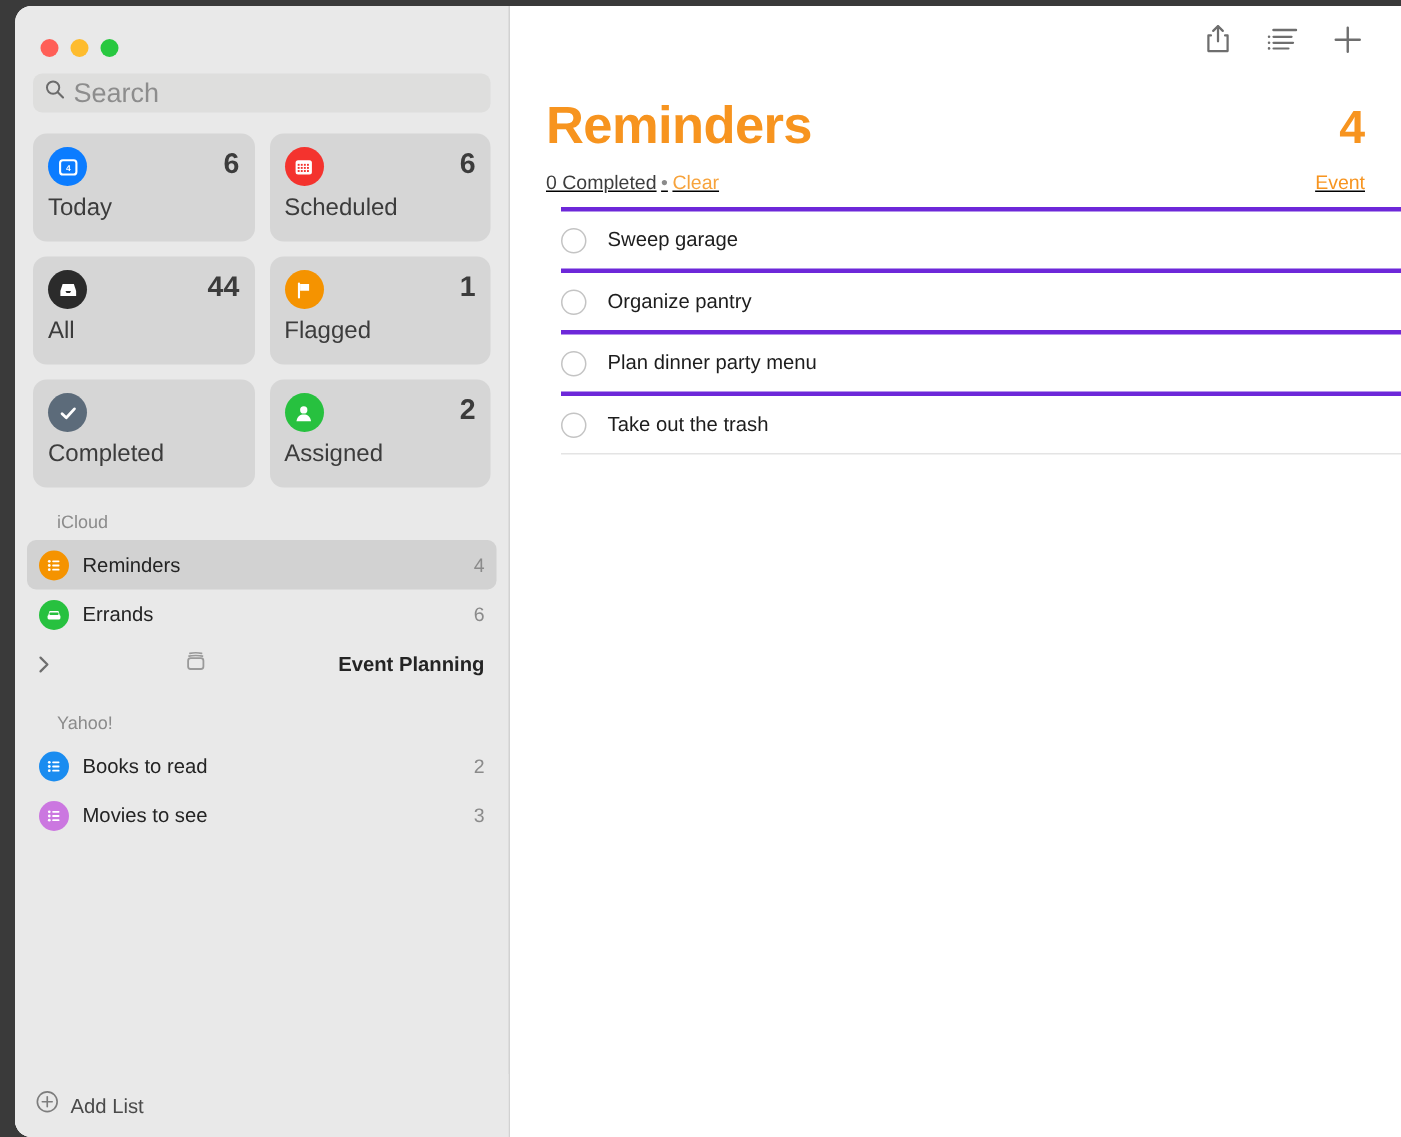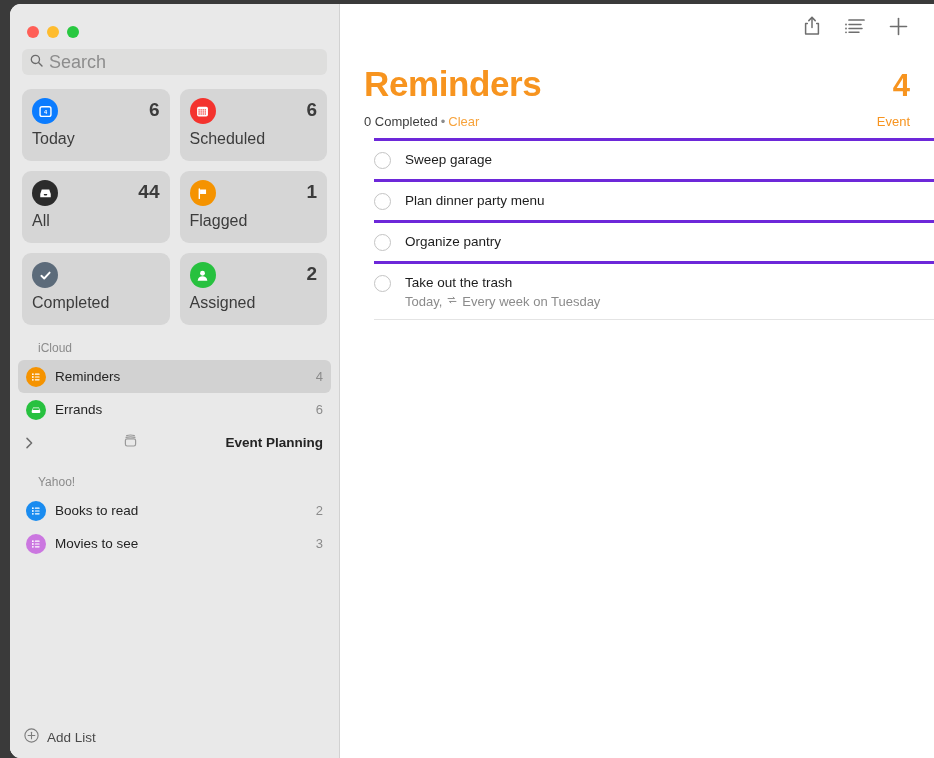--- a/index.html
+++ b/index.html
@@ -107,20 +107,21 @@
   #title-row {
     display:flex; align-items:baseline; justify-content:space-between;
     padding:16px 24px 0 24px;
   }
   #list-title { font-size:35px; font-weight:700; color:#f7941f; letter-spacing:-0.4px; }
   #list-total { font-size:31px; font-weight:600; color:#f7941f; }
 
   #meta-row {
     display:flex; align-items:center; justify-content:space-between;
     padding:10px 24px 0 24px;
+    text-decoration:underline;
   }
   .meta-left { font-size:13px; color:#3d3d3d; }
   .meta-sep { color:#8b8b8b; margin:0 3px; }
   .clear-link { color:#f7a33c; }
   #show-link { font-size:13px; color:#f7941f; }
 
   #reminders { margin:9px 0 0 34px; padding-right:0; }
   .reminder {
     display:flex; align-items:flex-start; gap:14px;
     border-top:3px solid #6d28d9; padding:10px 0 10px 0;
@@ -377,38 +378,30 @@
     <div id="reminders">
         <div class="reminder">
           <span class="rem-circle"></span>
           <span class="rem-body">
             <div class="rem-title">Sweep garage</div>
           </span>
         </div>
         <div class="reminder">
           <span class="rem-circle"></span>
           <span class="rem-body">
-            <div class="rem-title">Plan dinner party menu</div>
+            <div class="rem-title">Organize pantry</div>
           </span>
         </div>
         <div class="reminder">
           <span class="rem-circle"></span>
           <span class="rem-body">
-            <div class="rem-title">Organize pantry</div>
+            <div class="rem-title">Plan dinner party menu</div>
           </span>
         </div>
         <div class="reminder">
           <span class="rem-circle"></span>
           <span class="rem-body">
             <div class="rem-title">Take out the trash</div>
-            <div class="rem-sub">
-              <span>Today,</span>
-              <span><svg width="12" height="12" viewBox="0 0 14 14">
-                  <path d="M2.4 5.3 L10 5.3 L8.4 3.6" fill="none" stroke="#8b8b8b" stroke-width="1.15" stroke-linecap="round" stroke-linejoin="round"></path>
-                  <path d="M11.6 8.7 L4 8.7 L5.6 10.4" fill="none" stroke="#8b8b8b" stroke-width="1.15" stroke-linecap="round" stroke-linejoin="round"></path>
-                </svg></span>
-              <span>Every week on Tuesday</span>
-            </div>
           </span>
         </div>
       </div>
   </div>
 </div>
 
 </body></html>

